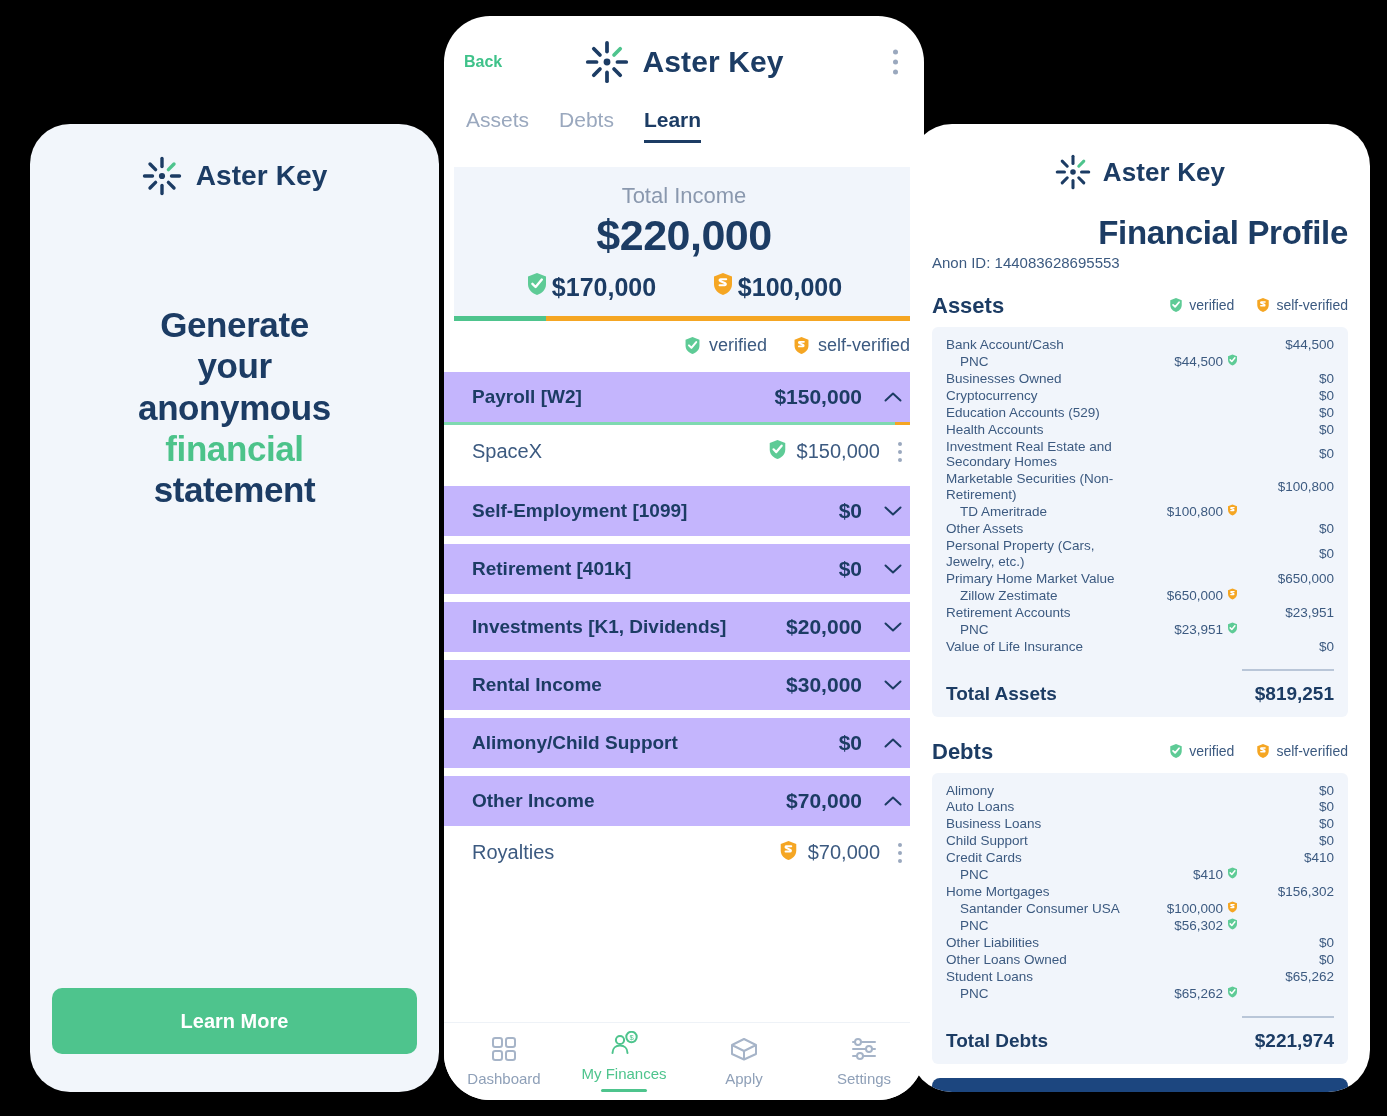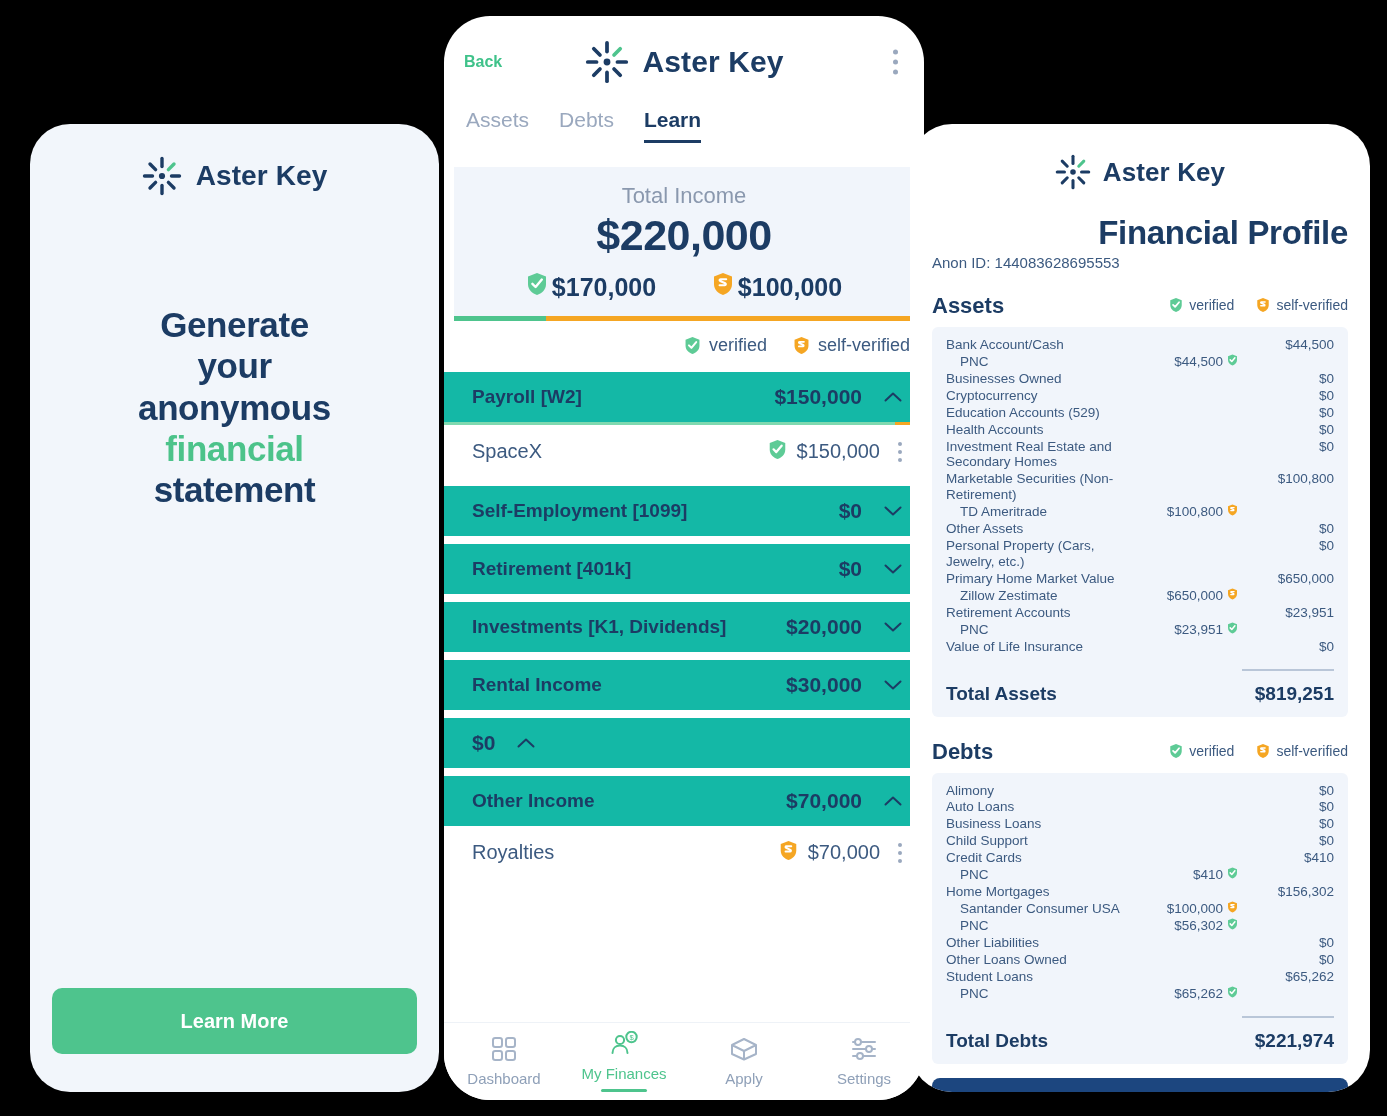--- a/index.html
+++ b/index.html
@@ -99,21 +99,21 @@
   .legend {
     display: flex; justify-content: flex-end; gap: 26px;
     padding: 14px 14px 0 0; font-size: 18px; color: #3c5a80;
   }
   .legend span { display: flex; align-items: center; gap: 8px; }
 
   .inc-list { margin-top: 16px; }
   .inc-head {
     display: flex; align-items: center;
     height: 50px; padding: 0 22px 0 28px;
-    background: #14b8a6;
+    background: #c4b5fd;
     cursor: pointer;
     position: relative;
   }
   .inc-head .nm { flex: 1; font-size: 19px; font-weight: bold; color: #1c3c64; }
   .inc-head .vl { font-size: 21px; font-weight: bold; color: #1c3c64; margin-right: 22px; }
   .inc-head .chev { width: 18px; color: #1c3c64; }
   .row-bar { height: 3px; width: 100%; display: flex; }
   .inc-sub {
     display: flex; align-items: center;
     height: 53px; padding: 0 22px 0 28px; background: #ffffff;
@@ -147,21 +147,21 @@
   .sec-head {
     display: flex; align-items: baseline;
     margin-top: 22px;
   }
   .sec-head h2 { font-size: 22px; font-weight: bold; color: #1c3c64; flex: 1; }
   .sec-legend { display: flex; gap: 22px; font-size: 14px; color: #3c5a80; }
   .sec-legend span { display: flex; align-items: center; gap: 6px; }
 
   .sec-card { background: #f1f5fb; border-radius: 6px; margin-top: 8px; padding: 10px 14px 12px 14px; }
   .ln {
-    display: flex; align-items: flex-start;
+    display: flex; align-items: center;
     font-size: 13.5px; color: #3c5a80; line-height: 1.18;
     min-height: 14px; margin-bottom: 1px;
   }
   .ln .lbl { flex: 1; padding-right: 6px; }
   .ln.sub .lbl { padding-left: 14px; }
   .ln .mid { width: 108px; text-align: right; padding-right: 4px; display: flex; justify-content: flex-end; align-items: center; gap: 4px; }
   .ln .amt { width: 92px; text-align: right; }
   .tot-rule { height: 2px; background: #b9c6d8; margin: 14px 0 0 auto; width: 92px; }
   .tot-row { display: flex; align-items: center; margin-top: 12px; }
   .tot-row .lbl { flex: 1; font-size: 19px; font-weight: bold; color: #1c3c64; }
@@ -367,20 +367,21 @@
         <span class="vl">$30,000</span>
         <span class="chev">
           <svg width="18" height="11" viewBox="0 0 18 11">
               <path d="M1.5 2.5 L9 9.5 L16.5 2.5" stroke="#1c3c64" stroke-width="2" fill="none" stroke-linecap="round" stroke-linejoin="round"></path>
             </svg>
         </span>
       </div>
       <div class="spacer"></div>
 
       <div class="inc-head">
+        <span class="nm">Alimony/Child Support</span>
         <span class="vl">$0</span>
         <span class="chev">
           <svg width="18" height="11" viewBox="0 0 18 11">
               <path d="M1.5 9.5 L9 2.5 L16.5 9.5" stroke="#1c3c64" stroke-width="2" fill="none" stroke-linecap="round" stroke-linejoin="round"></path>
             </svg>
         </span>
       </div>
       <div class="spacer"></div>
 
       <div class="inc-head">

